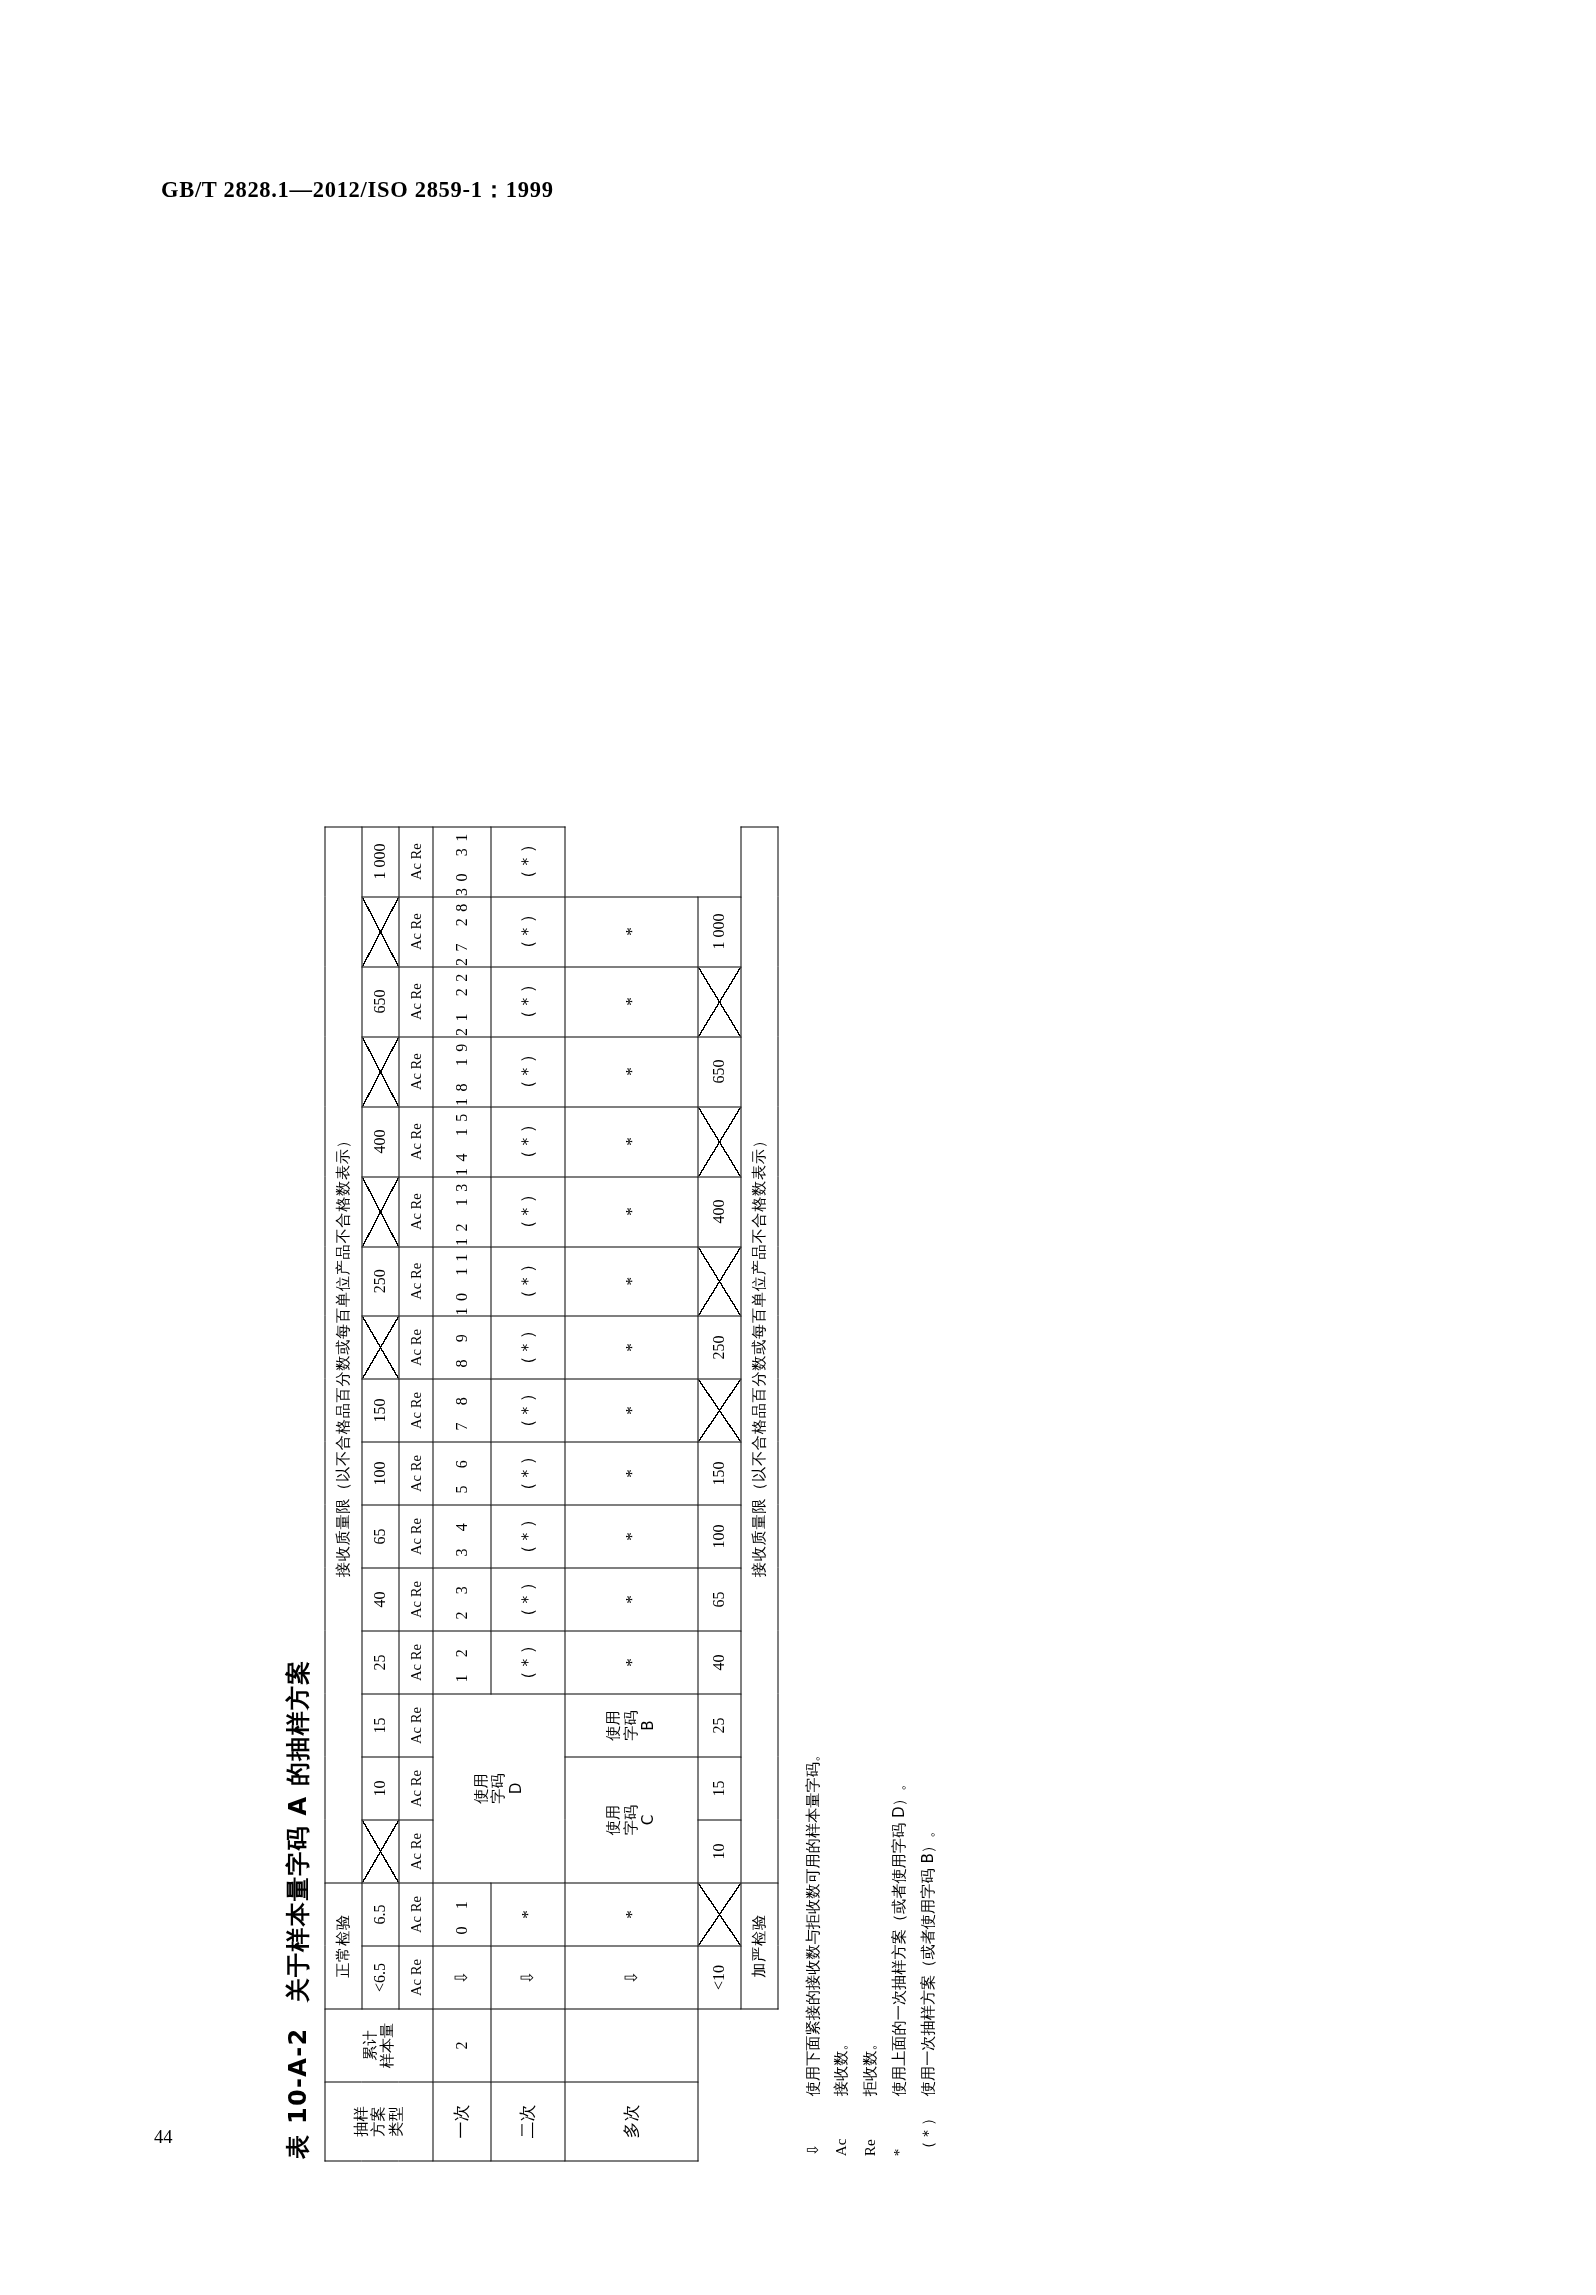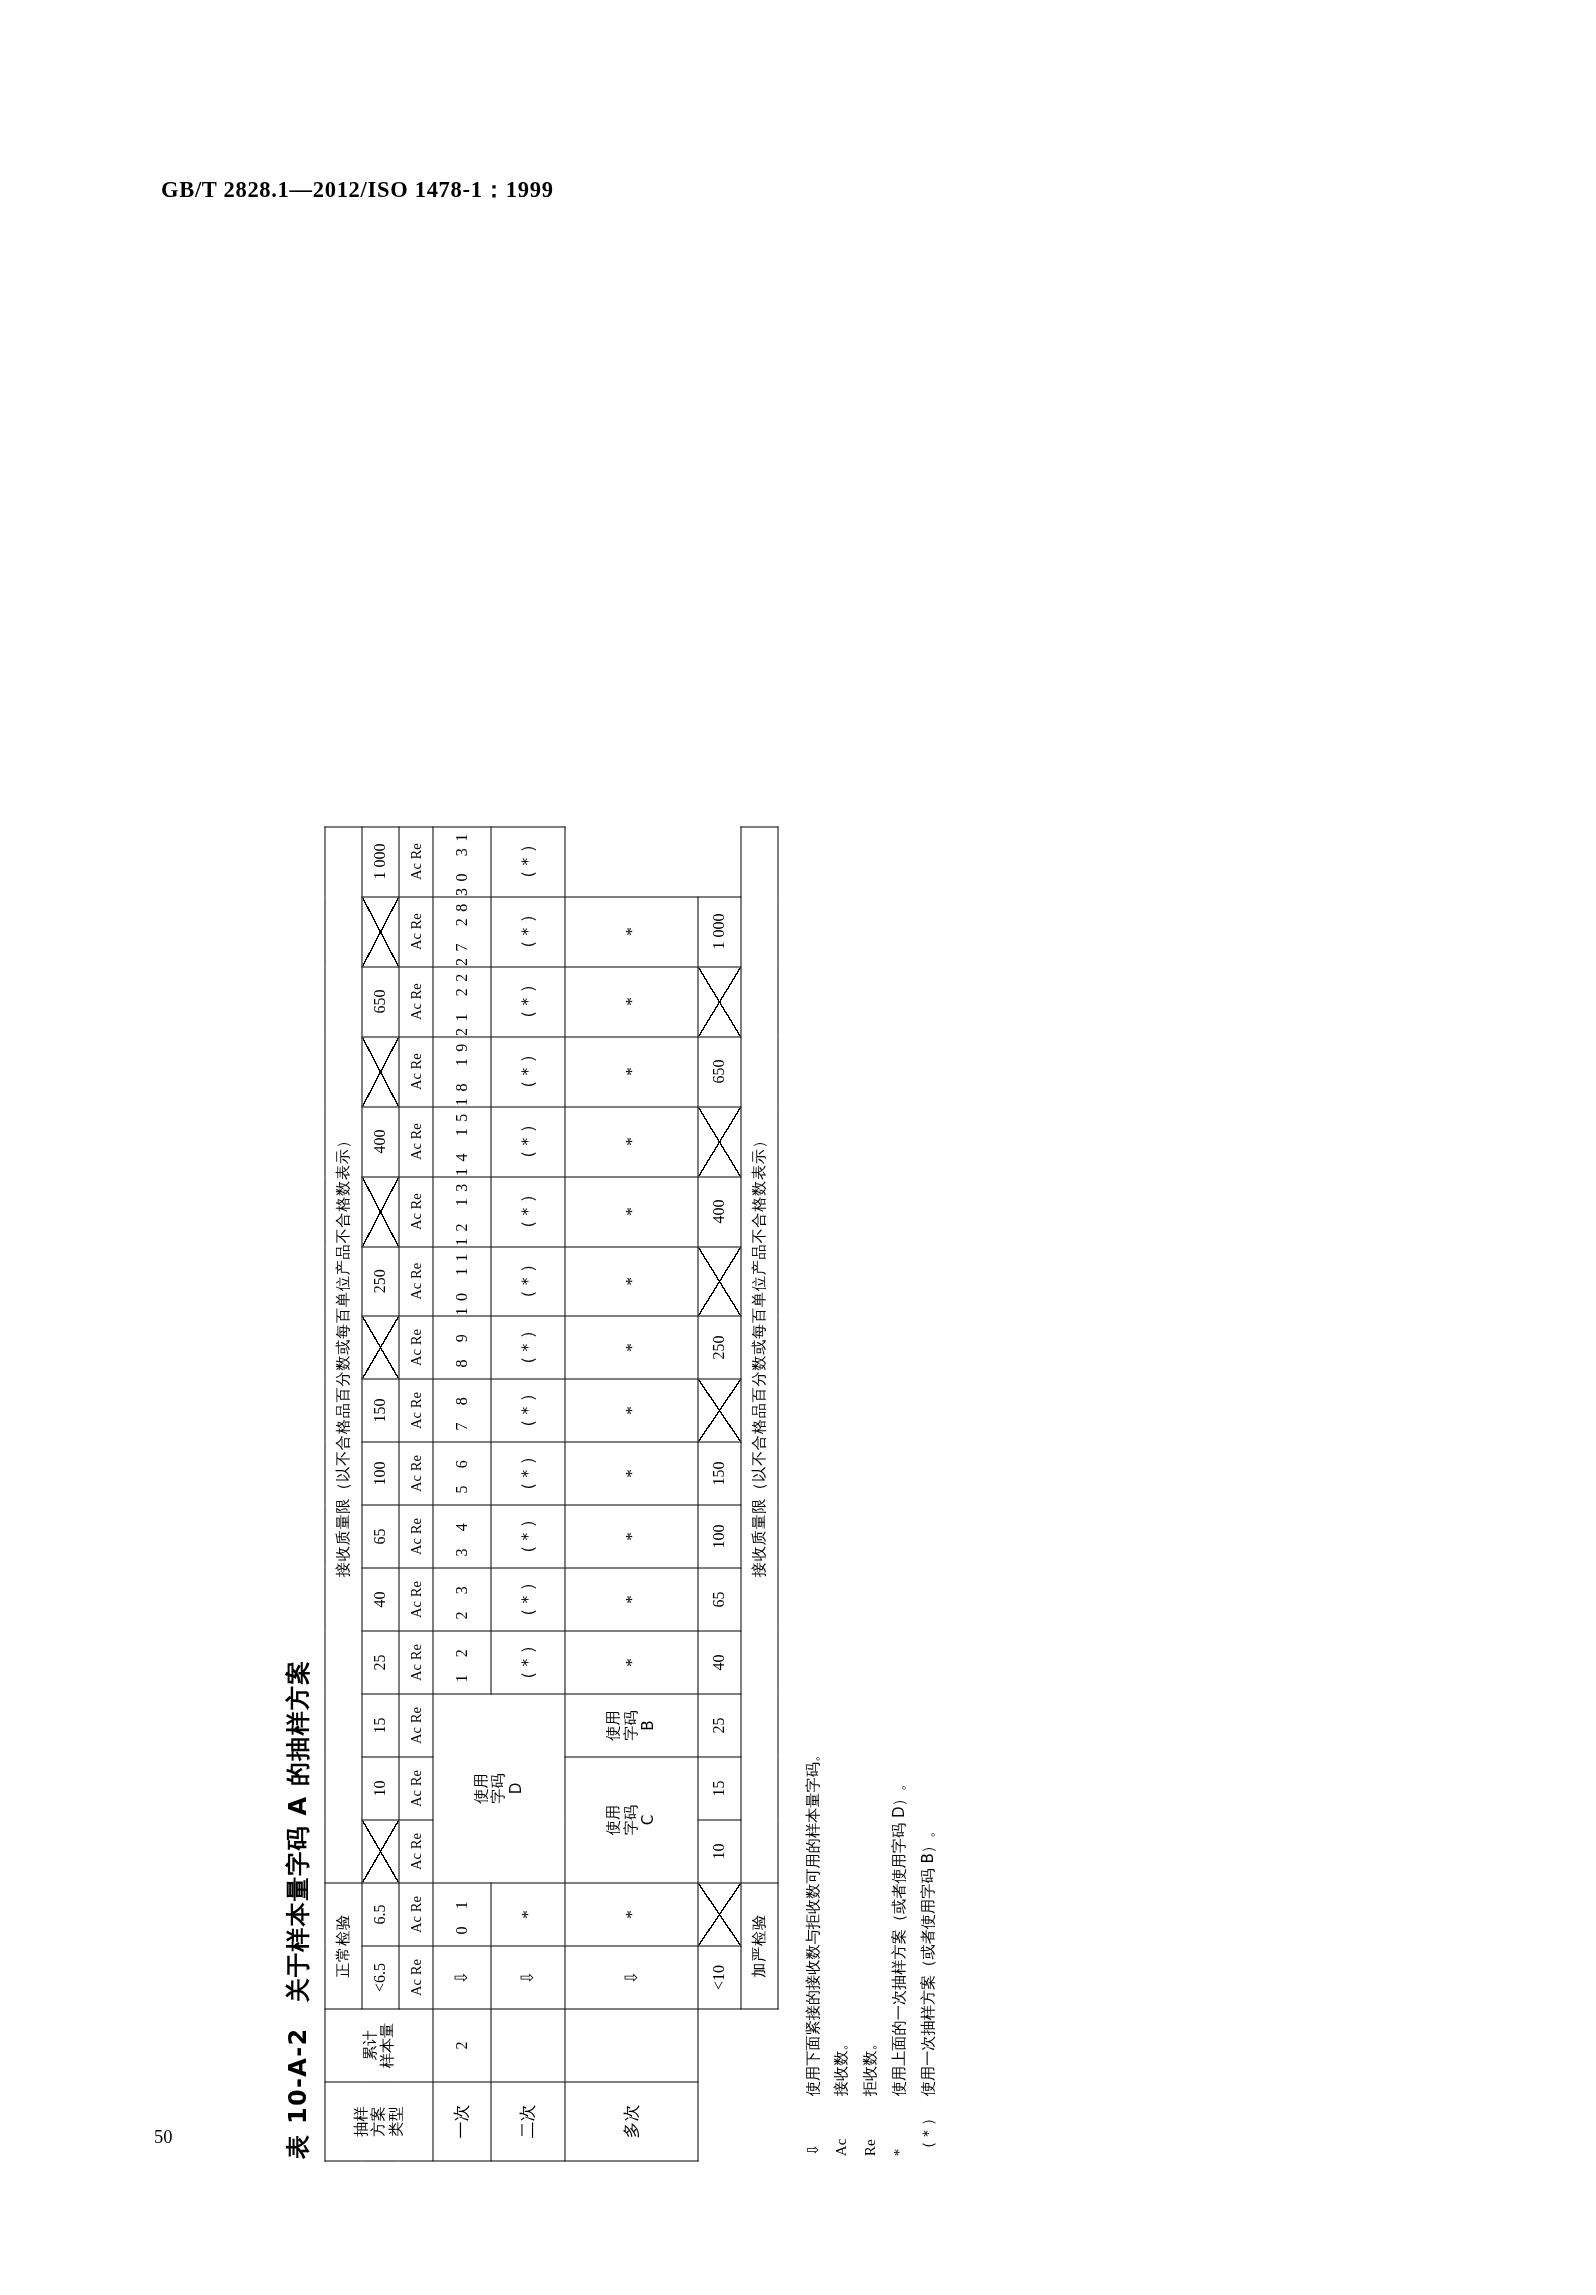--- a/index.html
+++ b/index.html
@@ -126,24 +126,24 @@
     width: 60px;
     flex: 0 0 60px;
     font-family: "Liberation Serif", serif;
   }
   .notes .txt { flex: 1 1 auto; }
 </style>
 </head>
 <body>
 
 <div class="page-header">
-  <span>GB/T 2828.1—2012/ISO 1478-1：1999</span>
+  <span>GB/T 2828.1—2012/ISO 2859-1：1999</span>
 </div>
 
-<div class="page-number">50</div>
+<div class="page-number">44</div>
 
 <div class="rot-wrap">
   <div class="rot-inner">
 
     <div class="table-title">表 10-A-2　关于样本量字码 A 的抽样方案</div>
 
     <table class="main">
       <colgroup>
         <col style="width:79px">
         <col style="width:73px">

